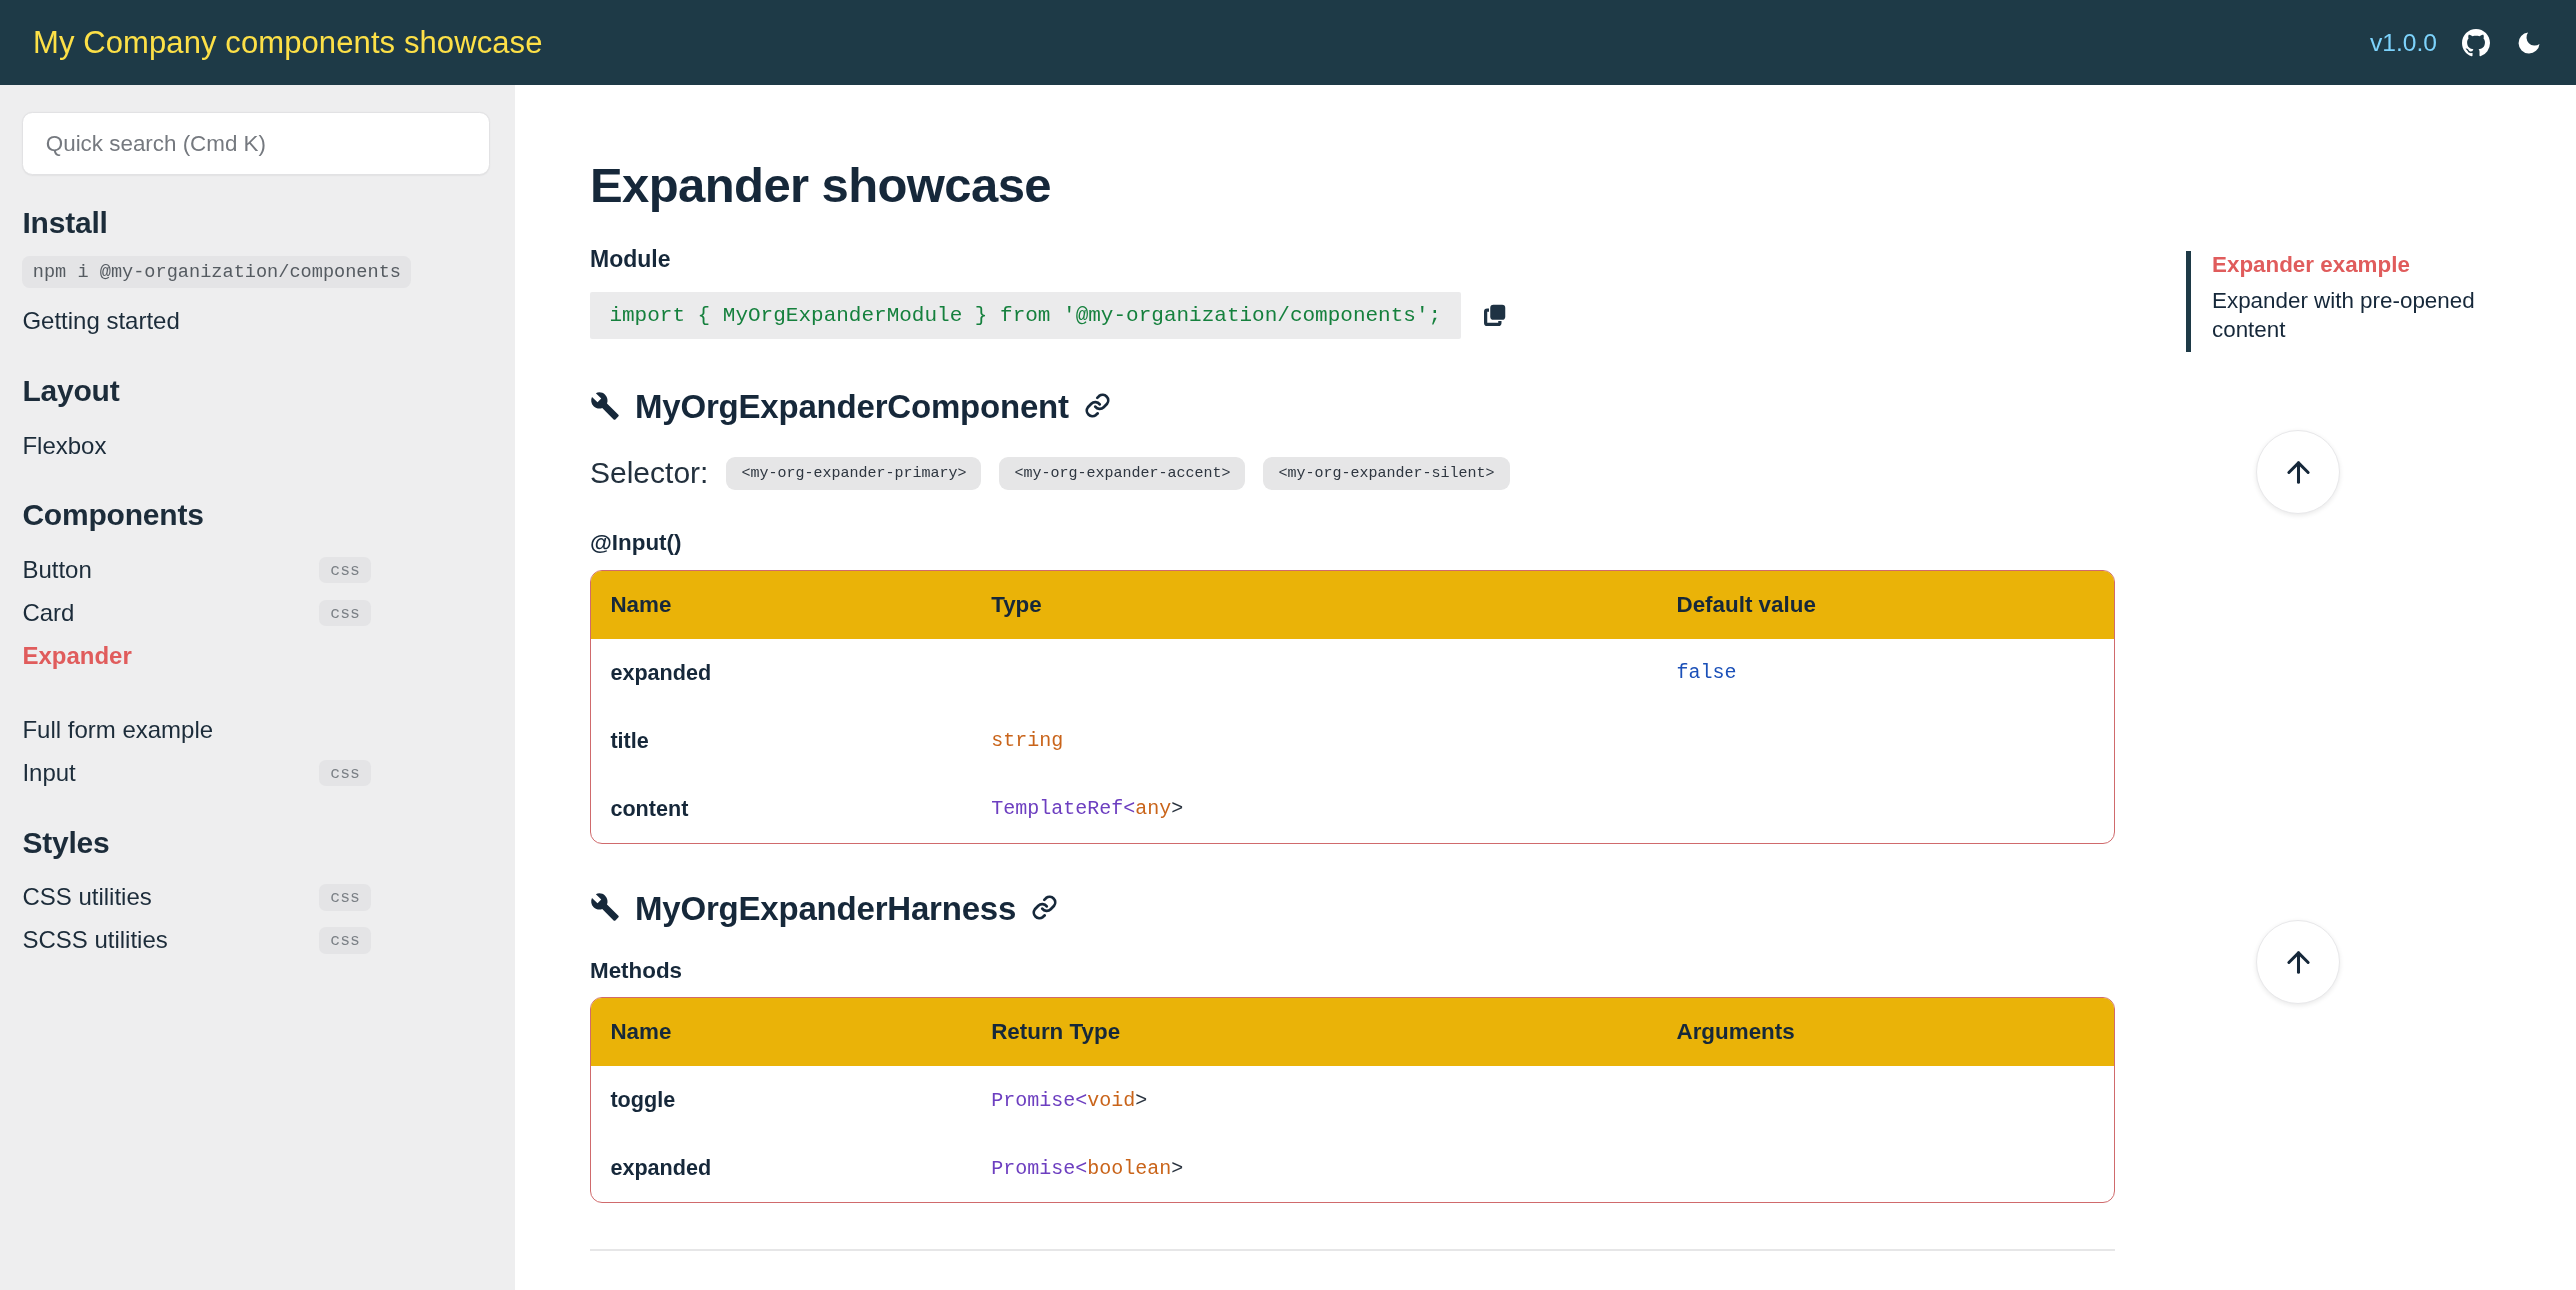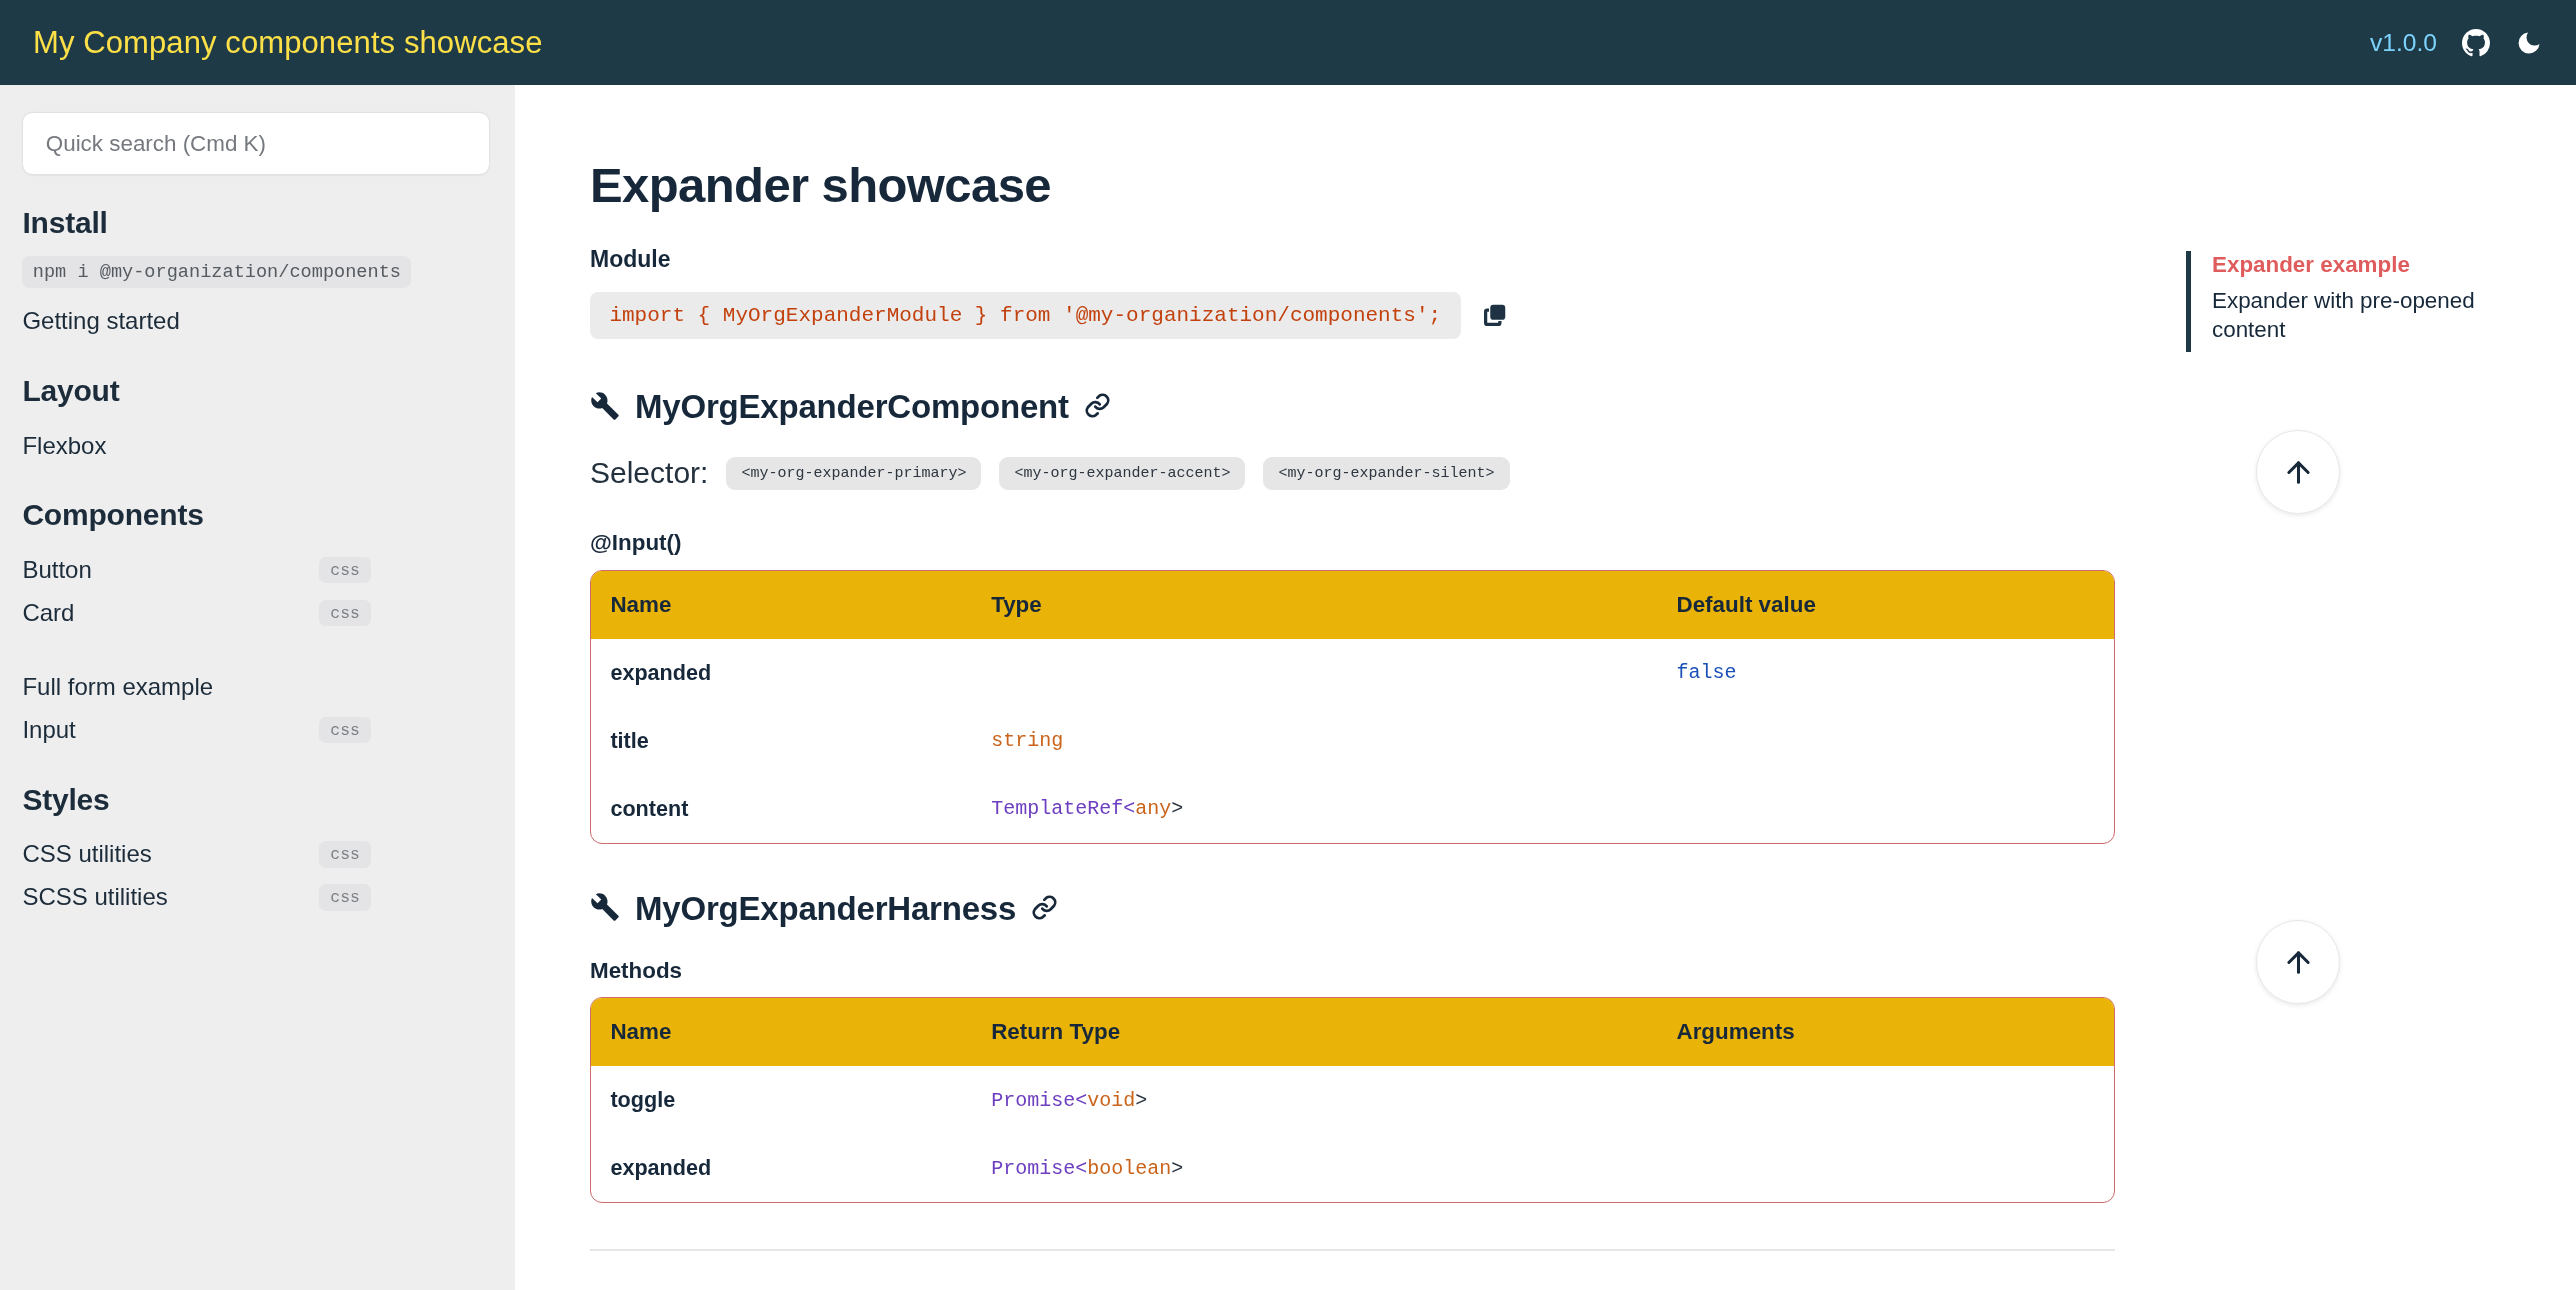--- a/index.html
+++ b/index.html
@@ -85,24 +85,24 @@
   .main-inner { padding: 0 52px 0 75px; max-width: 1648px; }
   .page-title {
     font-size: 49px; font-weight: 700; color: #16283a;
     letter-spacing: -0.6px; margin: 39px 0 33px 0;
   }
   .subhead {
     font-size: 23px; font-weight: 700; color: #16283a; margin-bottom: 19.4px;
   }
   .code-row { display: flex; align-items: center; gap: 18px; margin-bottom: 49px; }
   .code-chip {
-    background: #ebebec; border-radius: 8px;
+    background: #ebebec; border-radius: 2px;
     padding: 12px 19.4px;
     font-family: "Liberation Mono", monospace;
-    font-size: 21px; color: #c2410c;
+    font-size: 21px; color: #15803d;
     white-space: nowrap;
   }
   .copy-icon { cursor: pointer; display: flex; }
 
   .section-head {
     display: flex; align-items: center; gap: 15px;
     margin-bottom: 30px;
   }
   .section-head-text {
     font-size: 33px; font-weight: 700; color: #16283a; letter-spacing: -0.2px;
@@ -213,20 +213,23 @@
       <div class="nav-section">
         <div class="nav-heading">Components</div>
         <div class="nav-item">
           <span class="label">Button</span>
           <span class="css-badge">css</span>
         </div>
         <div class="nav-item">
           <span class="label">Card</span>
           <span class="css-badge">css</span>
         </div>
+        <div class="nav-item active">
+          <span class="label">Expander</span>
+        </div>
       </div>
 
       <div class="nav-section">
         <div class="nav-item">
           <span class="label">Full form example</span>
         </div>
         <div class="nav-item">
           <span class="label">Input</span>
           <span class="css-badge">css</span>
         </div>

